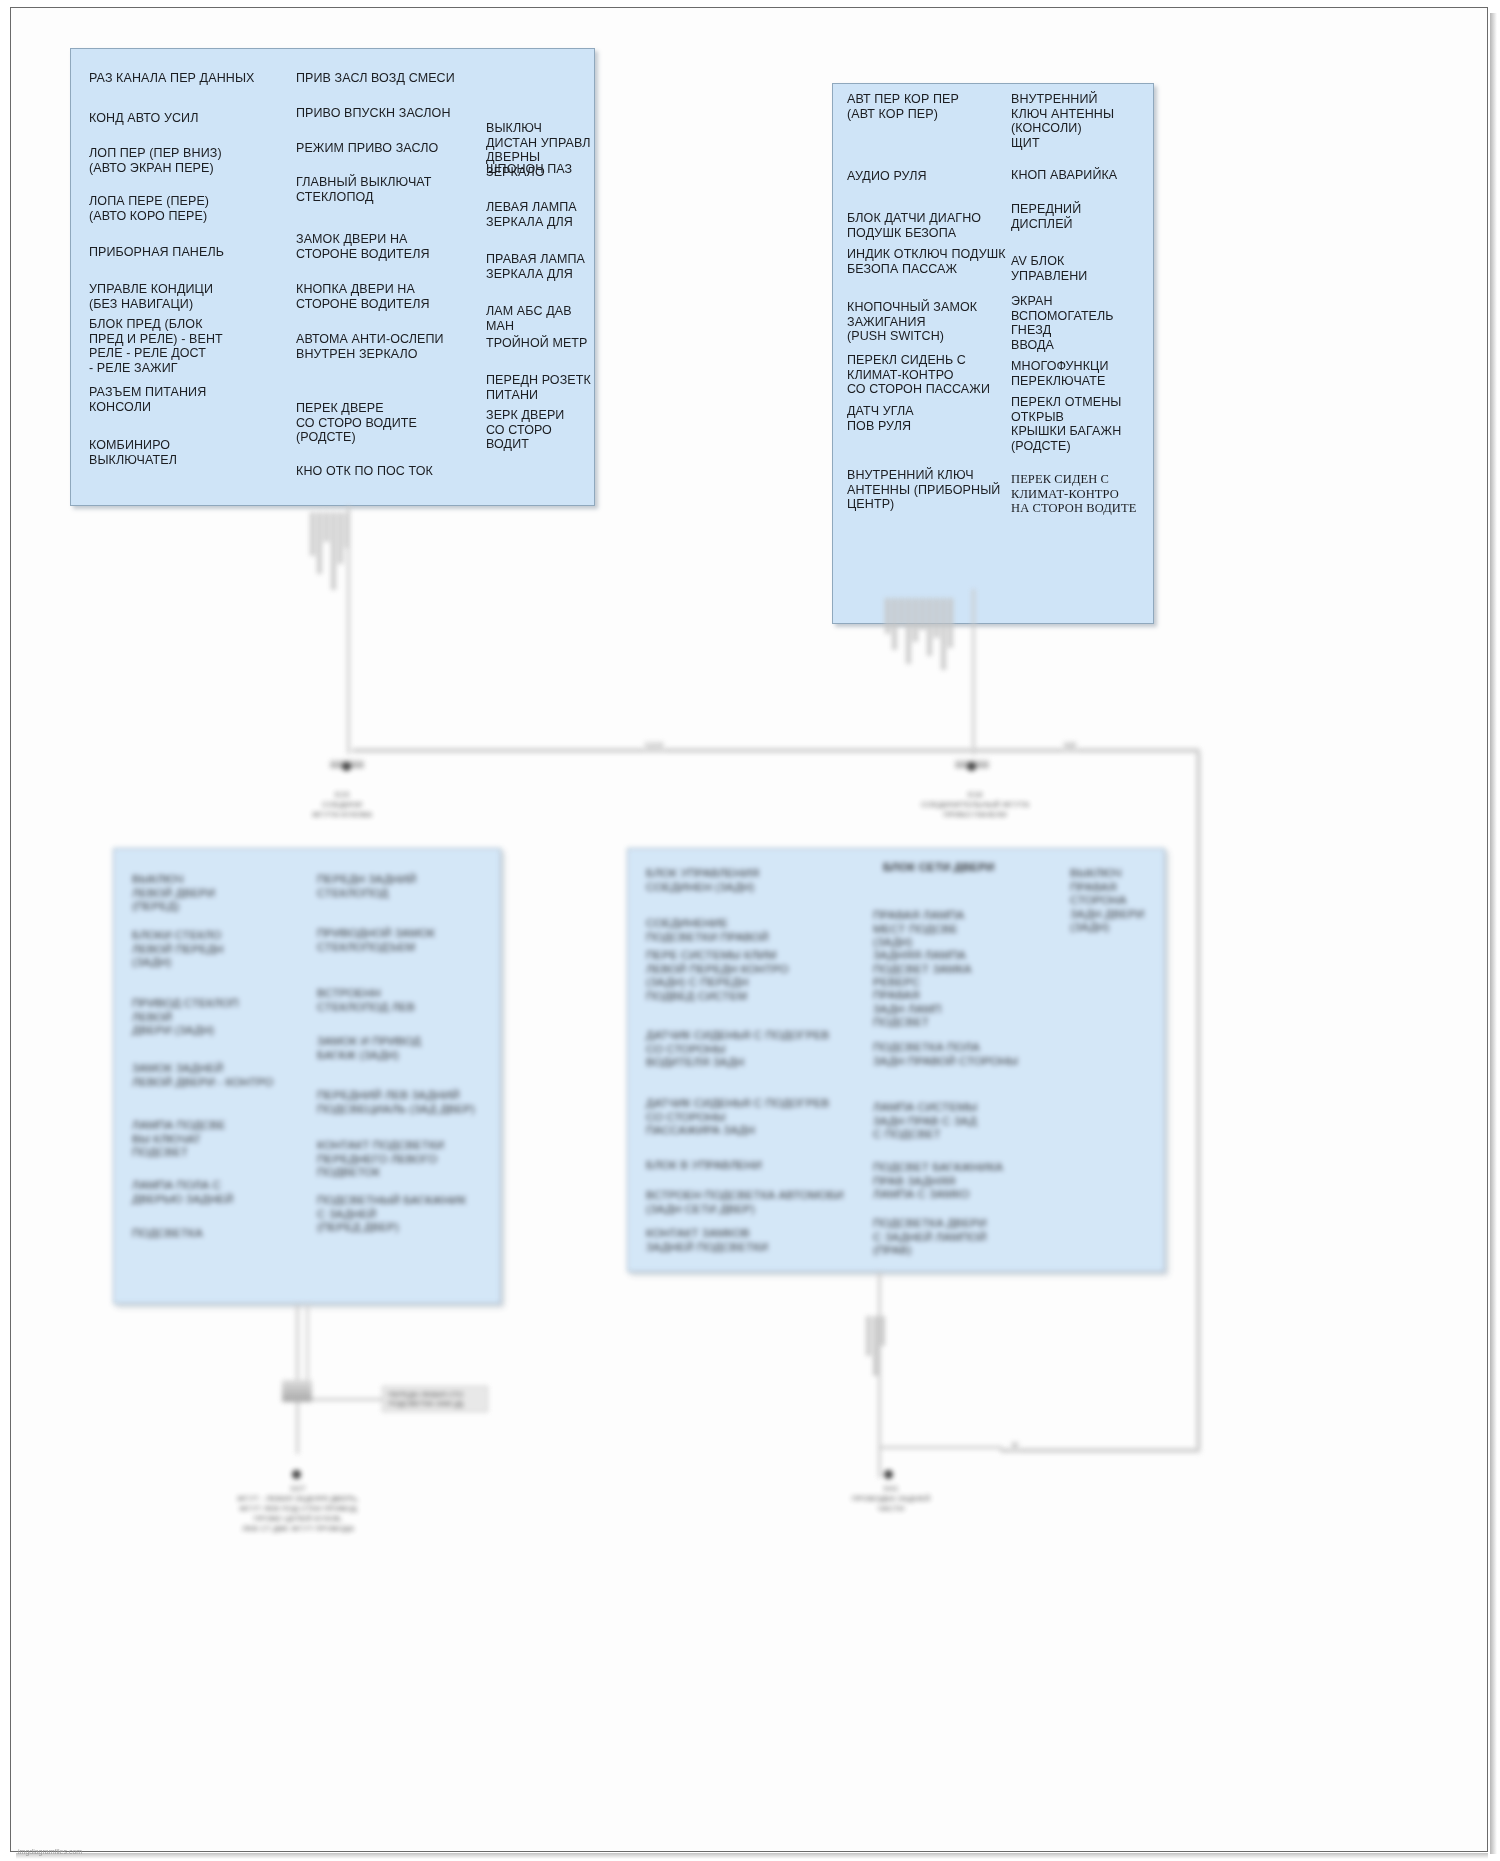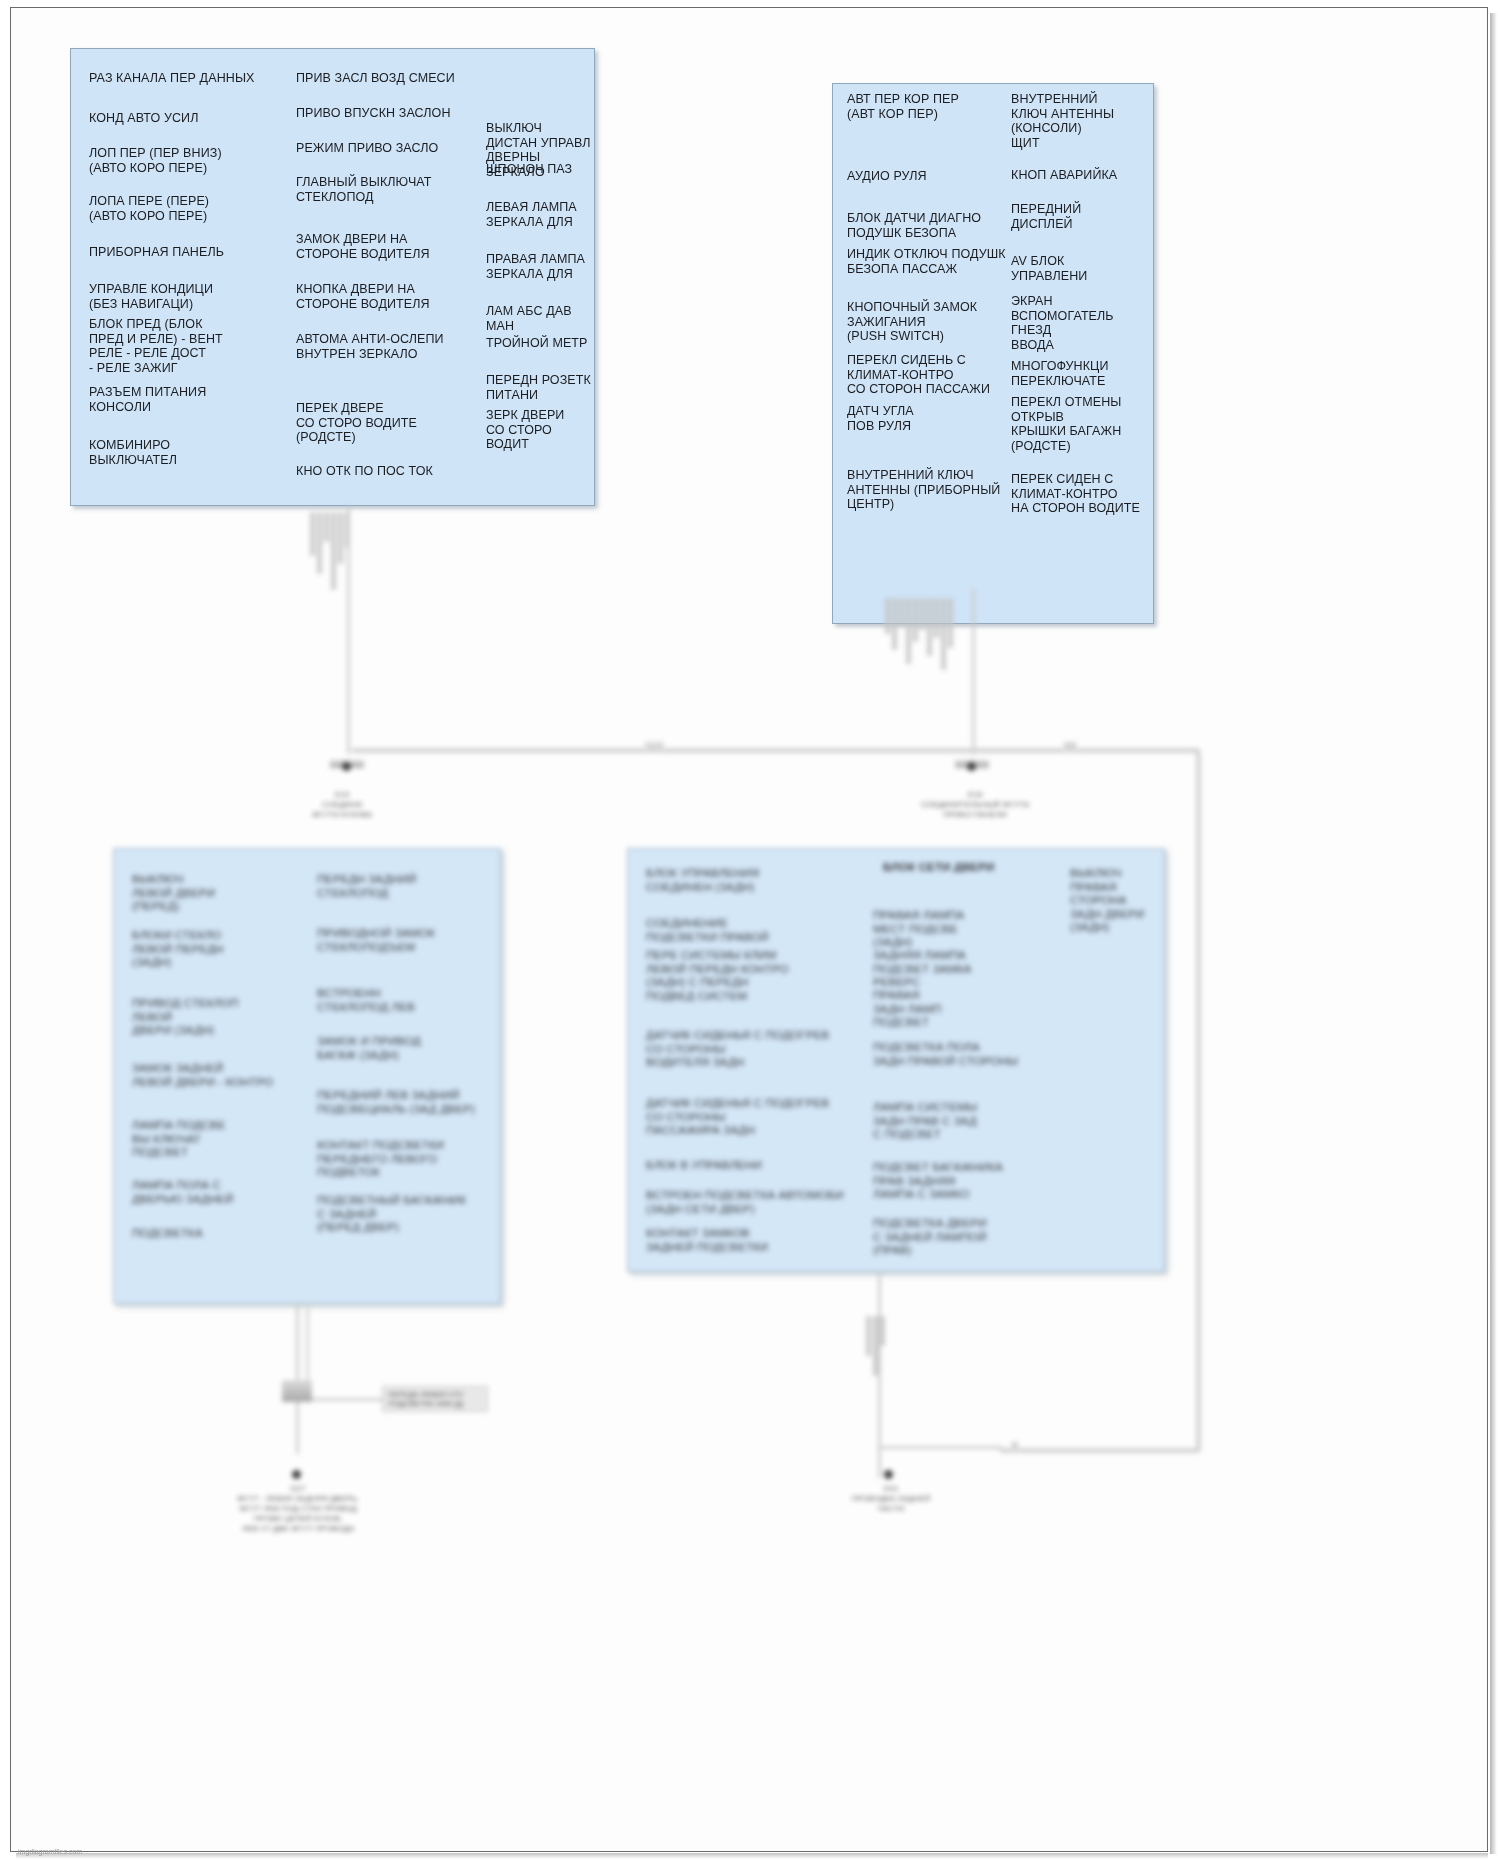--- a/index.html
+++ b/index.html
@@ -109,21 +109,21 @@
   <div class="scan-shadow-r"></div>
   <div class="scan-shadow-b"></div>
 
   <div class="crisp-layer">
 
     <div class="nodebox" id="box1" style="left:70px; top:48px; width:525px; height:458px;">
 
       <div class="item" style="left:18px; top:22px;">РАЗ КАНАЛА ПЕР ДАННЫХ</div>
       <div class="item" style="left:18px; top:62px;">КОНД АВТО УСИЛ</div>
       <div class="item" style="left:18px; top:97px;">ЛОП ПЕР (ПЕР ВНИЗ)
-(АВТО КОРО ПЕРЕ)</div>
+(АВТО ЭКРАН ПЕРЕ)</div>
       <div class="item" style="left:18px; top:145px;">ЛОПА ПЕРЕ (ПЕРЕ)
 (АВТО КОРО ПЕРЕ)</div>
       <div class="item" style="left:18px; top:196px;">ПРИБОРНАЯ ПАНЕЛЬ</div>
       <div class="item" style="left:18px; top:233px;">УПРАВЛЕ КОНДИЦИ
 (БЕЗ НАВИГАЦИ)</div>
       <div class="item" style="left:18px; top:268px;">БЛОК ПРЕД (БЛОК
 ПРЕД И РЕЛЕ) - ВЕНТ
 РЕЛЕ - РЕЛЕ ДОСТ
 - РЕЛЕ ЗАЖИГ</div>
       <div class="item" style="left:18px; top:336px;">РАЗЪЕМ ПИТАНИЯ
@@ -194,21 +194,21 @@
 УПРАВЛЕНИ</div>
       <div class="item" style="left:178px; top:210px;">ЭКРАН ВСПОМОГАТЕЛЬ
 ГНЕЗД
 ВВОДА</div>
       <div class="item" style="left:178px; top:275px;">МНОГОФУНКЦИ
 ПЕРЕКЛЮЧАТЕ</div>
       <div class="item" style="left:178px; top:311px;">ПЕРЕКЛ ОТМЕНЫ
 ОТКРЫВ
 КРЫШКИ БАГАЖН
 (РОДСТЕ)</div>
-      <div class="item" style="left:178px; top:388px;">ПЕРЕК СИДЕН С
+      <div class="item" style="left:178px; top:388px;font-family:Liberation Serif, serif;">ПЕРЕК СИДЕН С
 КЛИМАТ-КОНТРО
 НА СТОРОН ВОДИТЕ</div>
     </div>
   </div>
 
   <div class="blur-layer">
 
     <div class="wire v" style="left:347px; top:506px; height:248px;"></div>
     <div class="pinstack" style="left:310px; top:512px;">
       <i style="height:44px"></i>

